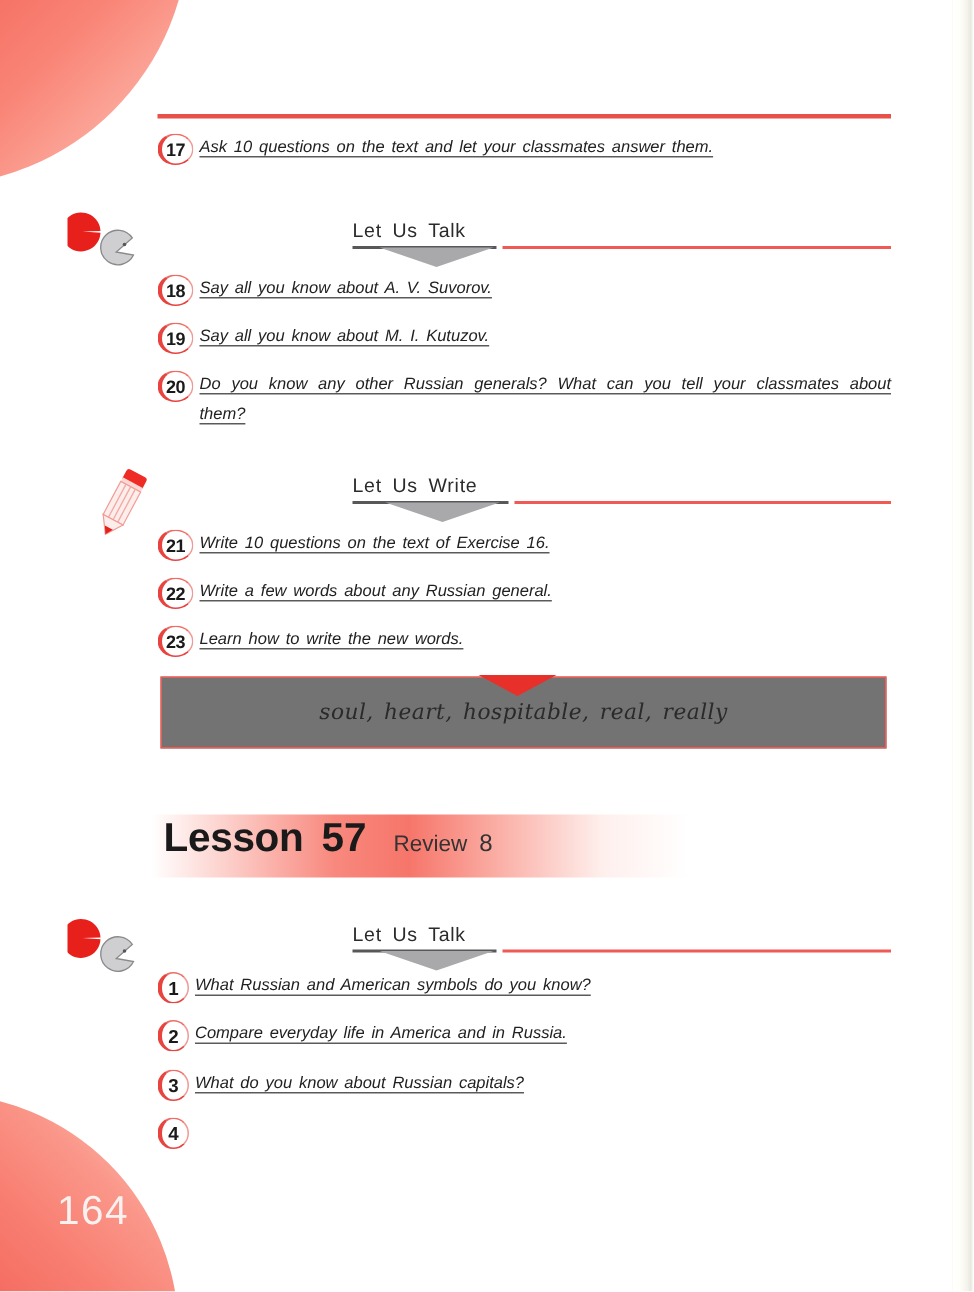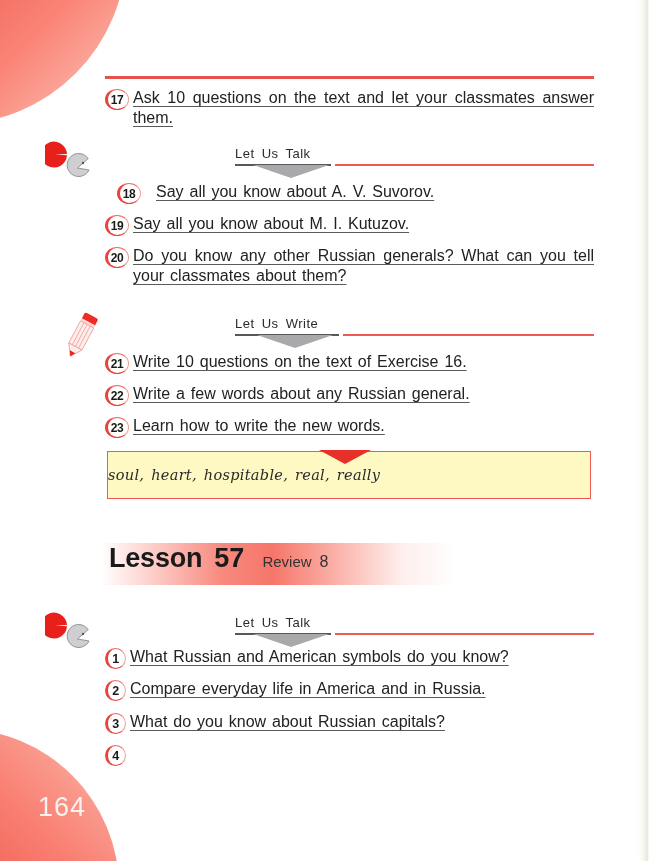--- a/index.html
+++ b/index.html
@@ -121,29 +121,30 @@
     font-weight: bold;
     color: #1a1a1a;
     letter-spacing: -0.3px;
     font-family: "Liberation Sans", sans-serif;
   }
   .ex-badge.wide { width: 24px; }
   .ex-badge.wide .num { font-size: 12px; }
 
   .ex-text {
     flex: 1 1 auto;
-    font-size: 16px;
+    font-size: 11px;
     line-height: 20px;
     color: #222222;
     text-decoration: underline;
     text-decoration-color: #5a5a5a;
     text-underline-offset: 3px;
     text-decoration-thickness: 1px;
     word-spacing: 1.5px;
     font-family: "Liberation Sans", sans-serif;
+    font-style: italic;
   }
   .ex-text.justify {
     text-align: justify;
     text-align-last: left;
   }
 
   
   .section-head {
     position: absolute;
     height: 26px;
@@ -191,24 +192,24 @@
     position: absolute;
     width: 44px;
     height: 56px;
   }
 
   
   .vocab-box {
     position: absolute;
     box-sizing: border-box;
     border: 1.6px solid #ef5a55;
-    background: #fef9c3;
+    background: #737373;
     display: flex;
     align-items: center;
-    justify-content: flex-start;
+    justify-content: center;
   }
   .vocab-text {
     font-family: "DejaVu Serif", serif;
     font-style: italic;
     font-size: 14.5px;
     color: #2a2a2a;
     word-spacing: 2px;
     letter-spacing: 0.3px;
   }
   .vocab-tri {
@@ -291,21 +292,21 @@
         <circle cx="38" cy="23" r="1.2" fill="#55555a"></circle>
       </svg>
     </div>
     <div class="section-head" style="left:130px; top:146px; width:359px;">
       <div class="sh-label">Let Us Talk</div>
       <div class="sh-underline" style="width:96px;"></div>
       <div class="sh-redline" style="left:100px; width:259px;"></div>
       <div class="sh-tri" style="left:18px; border-width:13px 38px 0 38px;"></div>
     </div>
 
-    <div class="ex" style="left:12px; top:182px; width:420px;gap:11px;">
+    <div class="ex" style="left:0; top:182px; width:420px;">
       <div class="ex-badge wide">
         <div class="ring"></div>
         <div class="num">18</div>
       </div>
       <div class="ex-text">Say all you know about A. V. Suvorov.</div>
     </div>
 
     <div class="ex" style="left:0; top:214px; width:420px;">
       <div class="ex-badge wide">
         <div class="ring"></div>

